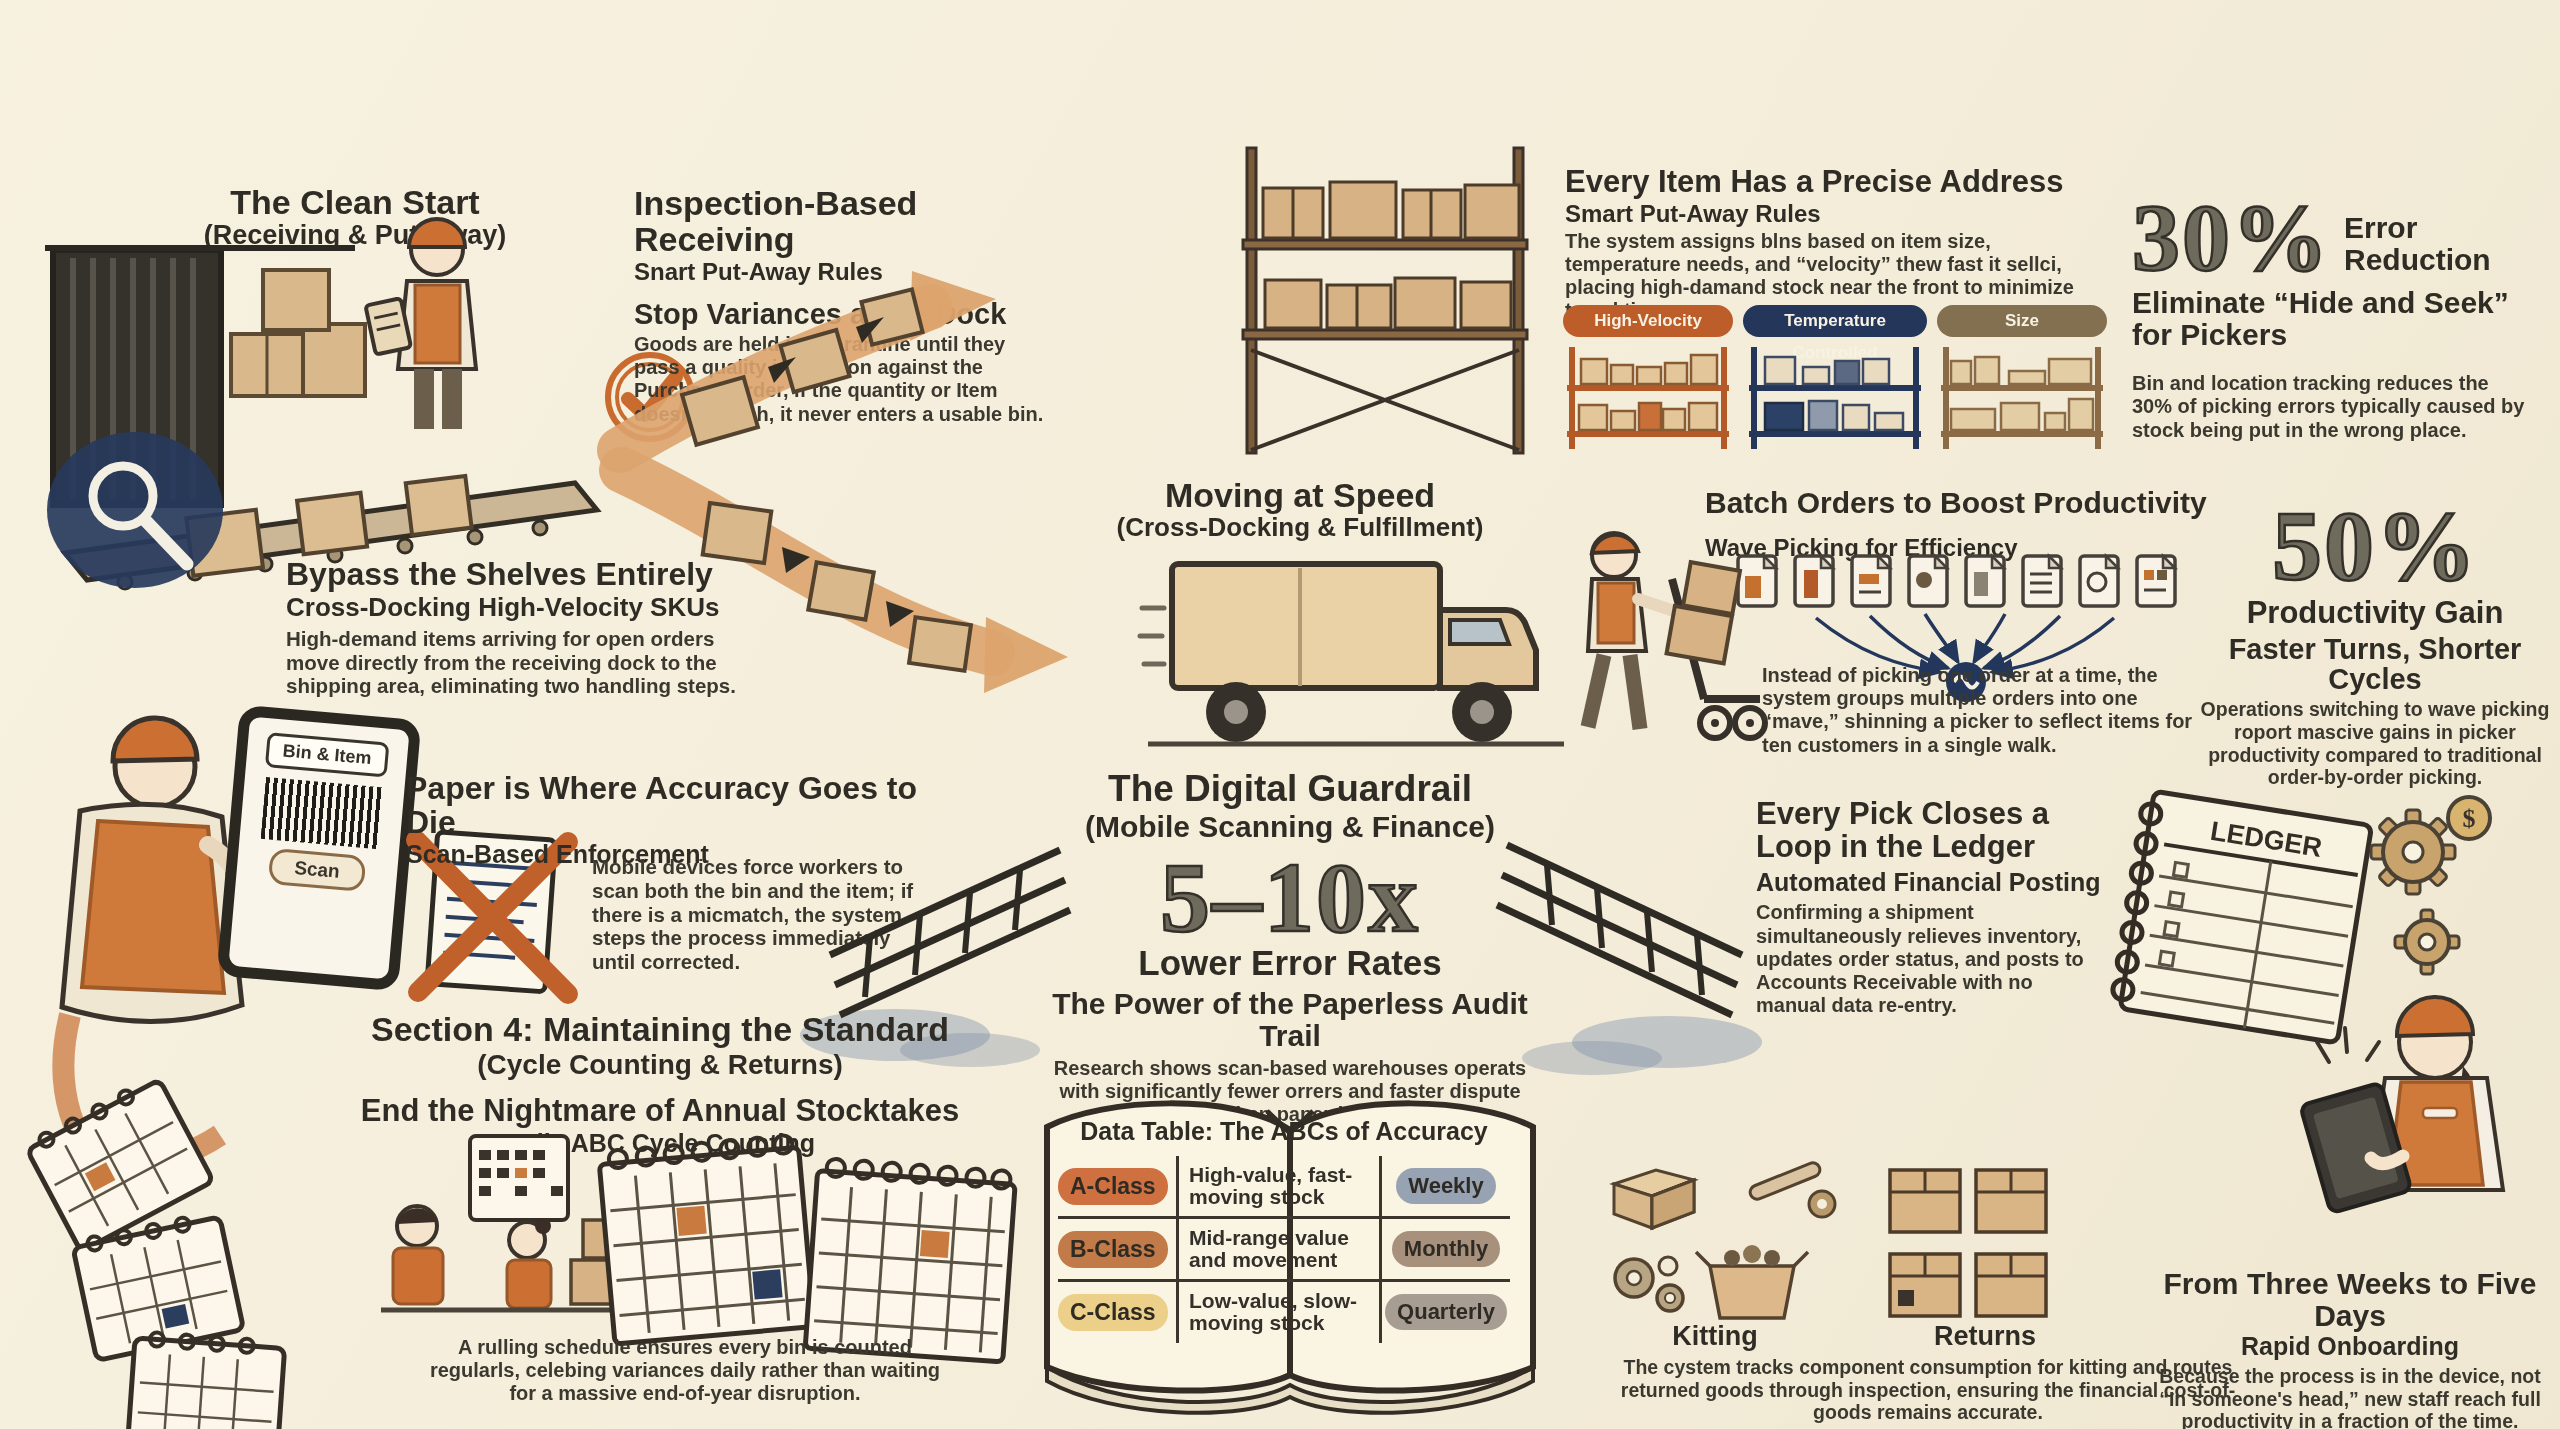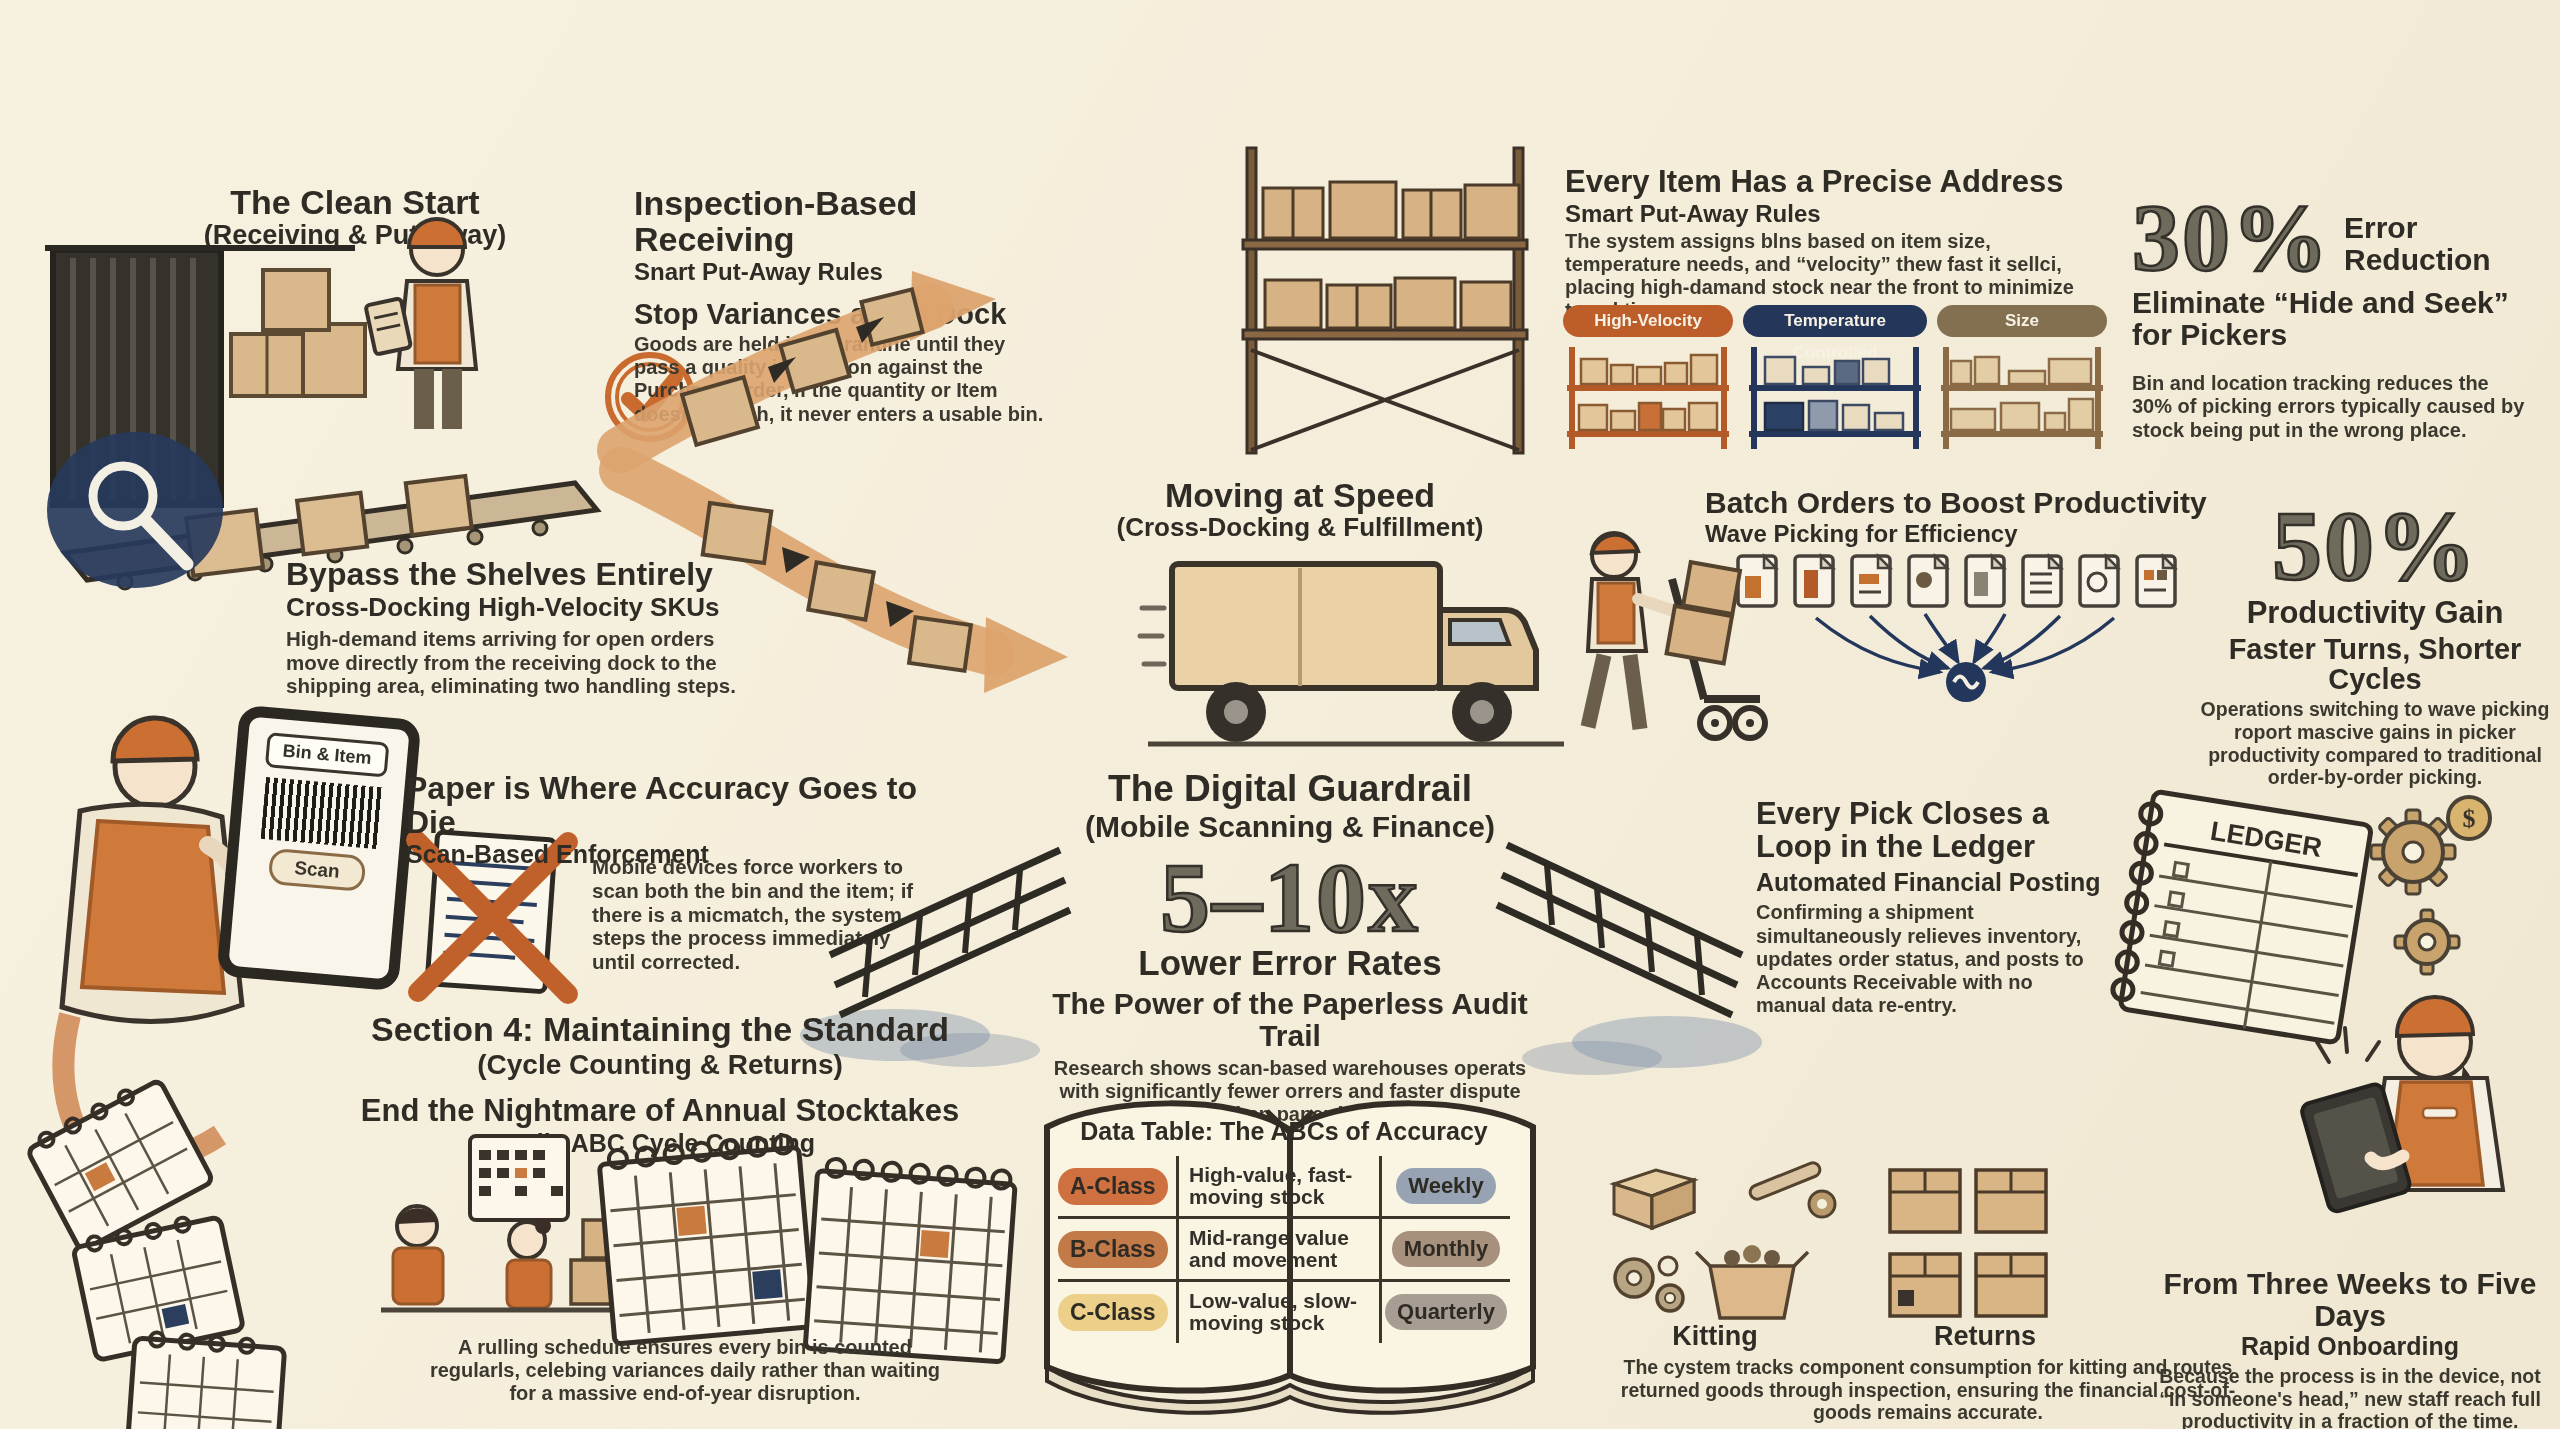--- a/index.html
+++ b/index.html
@@ -255,21 +255,21 @@
   </svg>
 
   <div class="abs" style="left:286px;top:558px;width:460px">
     <div class="h" style="font-size:32px">Bypass the Shelves Entirely</div>
     <div class="h" style="font-size:26px;margin-top:2px">Cross-Docking High-Velocity SKUs</div>
     <div class="body" style="font-size:20.5px;margin-top:6px">High-demand items arriving for open orders move directly from the receiving dock to the shipping area, eliminating two handling steps.</div>
   </div>
 
   <div class="abs" style="left:1705px;top:487px;width:520px">
     <div class="h" style="font-size:30px">Batch Orders to Boost Productivity</div>
-    <div class="h" style="font-size:24px;margin-top:2px">Wave Picking for Efficiency</div>
+    <div class="h" style="font-size:24px;margin-top:16px">Wave Picking for Efficiency</div>
   </div>
 
   <svg class="abs" style="left:1738px;top:552px" width="456" height="60" viewBox="0 0 456 60">
     <g>
       <g transform="translate(0,4)">
           <rect width="38" height="50" rx="4" fill="#f8f3e6" stroke="#45413a" stroke-width="3.5"></rect>
           <path d="M26 0 L38 12 L26 12 Z" fill="#d8d2c2" stroke="#45413a" stroke-width="2.5"></path>
           <rect x="7" y="20" width="16" height="22" fill="#c4702f"></rect>
         </g>
       <g transform="translate(57,4)">
@@ -346,20 +346,23 @@
     <circle cx="163" cy="208" r="15" fill="none" stroke="#35302a" stroke-width="6"></circle>
       <circle cx="163" cy="208" r="4" fill="#35302a"></circle>
     <circle cx="198" cy="208" r="15" fill="none" stroke="#35302a" stroke-width="6"></circle>
       <circle cx="198" cy="208" r="4" fill="#35302a"></circle>
     <g transform="rotate(10 150 110)" fill="#d6b284" stroke="#53422e" stroke-width="4">
       <rect x="120" y="96" width="58" height="48"></rect>
         <rect x="128" y="50" width="50" height="44"></rect>
     </g>
   </svg>
 
+  <div class="abs" style="left:1762px;top:664px;width:455px">
+    <div class="body" style="font-size:20px">Instead of picking one order at a time, the system groups multiple orders into one “mave,” shinning a picker to seflect items for ten customers in a single walk.</div>
+  </div>
 
   <div class="abs center" style="left:2190px;top:498px;width:370px">
     <div class="stat" style="font-size:100px">50%</div>
     <div class="h" style="font-size:31px;margin-top:4px">Productivity Gain</div>
     <div class="h" style="font-size:29px;margin-top:4px">Faster Turns, Shorter Cycles</div>
     <div class="body" style="font-size:19.5px;margin-top:4px">Operations switching to wave picking roport mascive gains in picker productivity compared to traditional order-by-order picking.</div>
   </div>
 
   <svg class="abs" style="left:10px;top:695px" width="250" height="480" viewBox="0 0 250 480">
     <circle cx="145" cy="72" r="40" fill="#f5e3cb" stroke="#3a332b" stroke-width="5"></circle>

